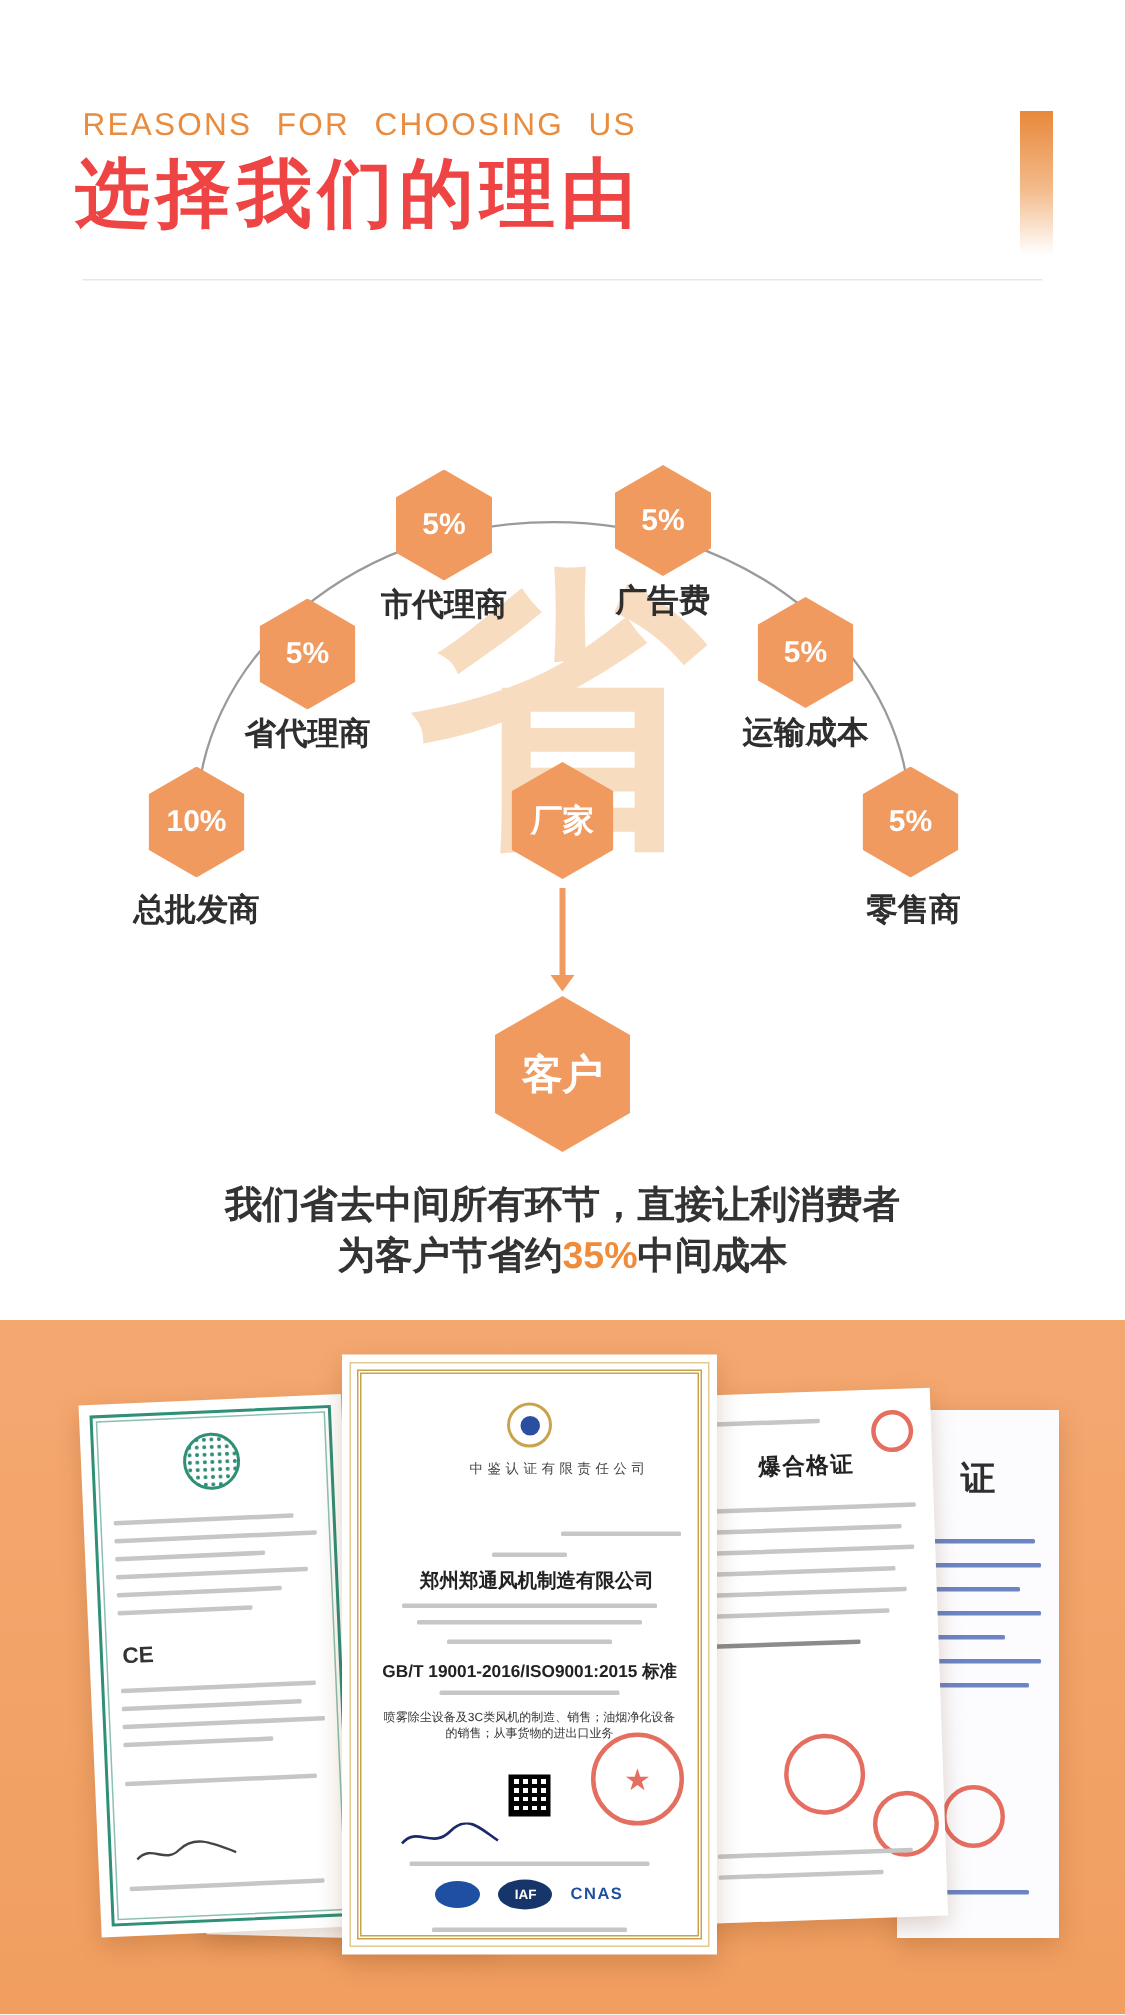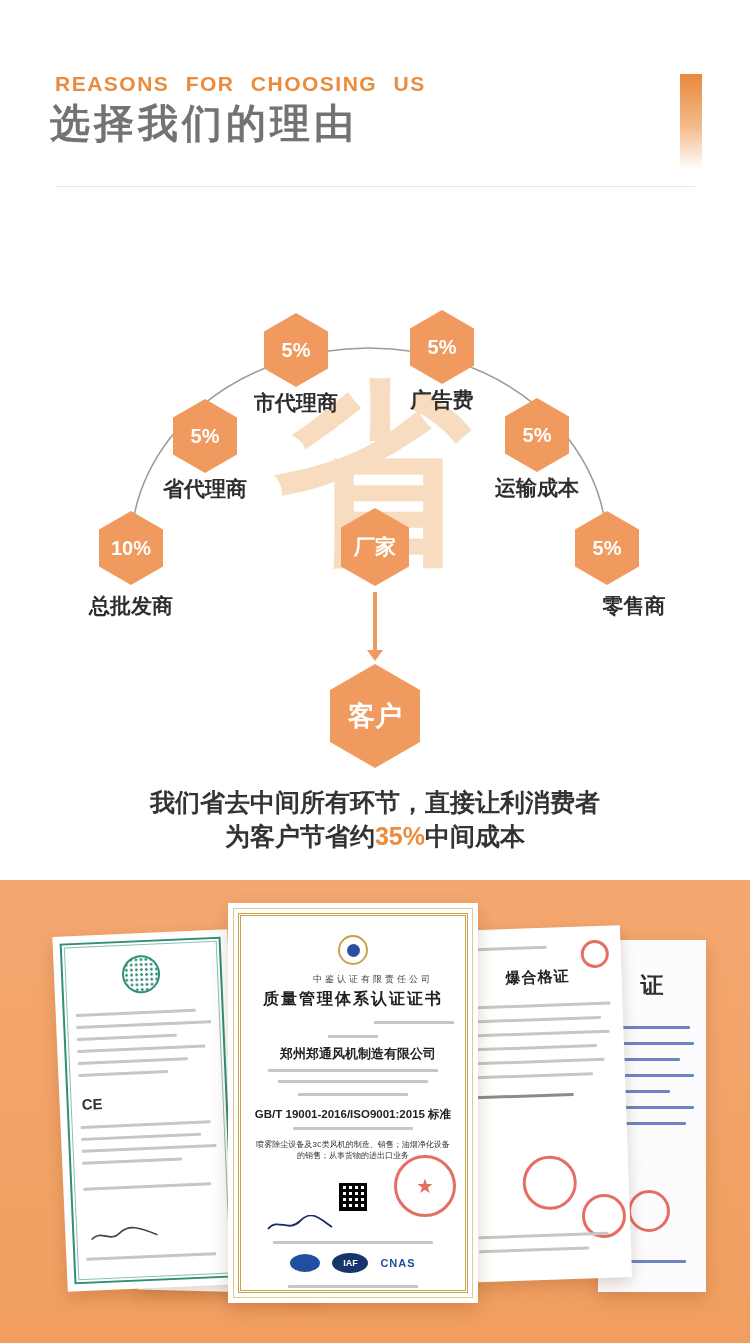--- a/index.html
+++ b/index.html
@@ -1,23 +1,23 @@
 <!DOCTYPE html>
 <html><head>
 <meta charset="utf-8">
 <style>
   * { margin:0; padding:0; box-sizing:border-box; }
   body { font-family:"Liberation Sans","DejaVu Sans",sans-serif; background:#fff; }
   .page { position:relative; width:750px; height:1343px; overflow:hidden; background:#fff; }
 
   
-  .eyebrow { position:absolute; left:55px; top:72px; font-size:21px; font-weight:bold;
+  .eyebrow { position:absolute; left:55px; top:72px; font-size:21px; font-weight:normal;
              color:#E98C3D; letter-spacing:1.5px; word-spacing:9px; }
-  .title   { position:absolute; left:50px; top:96px; font-size:40px; font-weight:900;
-             color:#737373; letter-spacing:4px; }
+  .title   { position:absolute; left:50px; top:96px; font-size:50px; font-weight:900;
+             color:#ef4444; letter-spacing:4px; }
   .grad-bar{ position:absolute; left:680px; top:74px; width:22px; height:96px;
              background:linear-gradient(180deg,#E8883B 0%,#F3BC8C 55%,rgba(255,255,255,0) 100%); }
   .divider { position:absolute; left:55px; right:55px; top:186px; height:1px; background:#E7E7E7; }
   .subtitle{ position:absolute; left:55px; top:198px; font-size:17px; color:#6E6E6E; }
 
   
   .watermark { position:absolute; left:272px; top:375px; width:200px; height:200px;
                font-size:196px; line-height:200px; text-align:center; font-weight:bold;
                color:#F8DCBF; z-index:1; }
   .arc-svg { position:absolute; left:0; top:300px; z-index:2; }
@@ -31,21 +31,21 @@
   .hx-n3 { left:410px; top:310px; }
   .hx-n4 { left:505px; top:398px; }
   .hx-n5 { left:575px; top:511px; }
   .node-label { position:absolute; width:140px; text-align:center; font-size:21px;
                 font-weight:bold; color:#2E2E2E; z-index:3; }
   .lb-n0 { left:61px;  top:592px; }
   .lb-n1 { left:135px; top:475px; }
   .lb-n2 { left:226px; top:389px; }
   .lb-n3 { left:372px; top:386px; }
   .lb-n4 { left:467px; top:474px; }
-  .lb-n5 { left:564px; top:592px;text-align:center; }
+  .lb-n5 { left:539px; top:592px;text-align:center; }
   .hex-factory { left:341px; top:508px; width:68px; height:78px; font-size:21px; }
   .arrow-line { position:absolute; left:373px; top:592px; width:4px; height:58px;
                 background:#F19A5F; z-index:3; }
   .arrow-head { position:absolute; left:367px; top:650px; width:0; height:0; z-index:3;
                 border-left:8px solid transparent; border-right:8px solid transparent;
                 border-top:11px solid #F19A5F; }
   .hex-customer { left:330px; top:664px; width:90px; height:104px; font-size:27px; }
   .caption1 { position:absolute; left:0; top:786px; width:750px; text-align:center;
               font-size:25px; font-weight:bold; color:#333; }
   .caption2 { position:absolute; left:0; top:820px; width:750px; text-align:center;
@@ -85,21 +85,21 @@
   .emblem-gold .dot { width:13px; height:13px; border-radius:50%; background:#2B4FA0; }
   .issuer { position:absolute; left:0; top:70px; width:250px; text-align:center;
             font-size:9px; letter-spacing:3px; color:#444;margin-left:20px; }
   .cert-title { position:absolute; left:0; top:86px; width:250px; text-align:center;
                 font-size:16px; font-weight:bold; color:#1E1E1E; letter-spacing:2px; }
   .company { position:absolute; left:0; top:142px; width:260px; text-align:center;
              font-size:13px; font-weight:bold; color:#222; }
   .standard { position:absolute; left:0; top:204px; width:250px; text-align:center;
               font-size:11.5px; font-weight:bold; color:#222; }
   .scope { position:absolute; left:25px; top:236px; width:200px; text-align:center;
-           font-size:8px; line-height:11px; color:#333;font-family:Liberation Mono, monospace; }
+           font-size:8px; line-height:11px; color:#333; }
   .qr { position:absolute; left:111px; top:280px; width:28px; height:28px; border:1px solid #000;
         background:
           repeating-linear-gradient(90deg,#000 0 3px,transparent 3px 6px),
           repeating-linear-gradient(0deg,#000 0 3px,#fff 3px 6px); }
   .seal { position:absolute; border-radius:50%; border:3px solid #E05545; opacity:.85;
           display:flex; align-items:center; justify-content:center; color:#E05545; }
   .seal-center { right:22px; top:252px; width:62px; height:62px; font-size:20px; }
   .logo-row { position:absolute; left:0; top:350px; width:250px; display:flex; gap:12px;
               align-items:center; justify-content:center; }
   .oval-blue { width:30px; height:18px; border-radius:50%; background:#1F4FA0; }
@@ -206,21 +206,20 @@
       <div class="red-stamp-square"></div>
     </div>
 
     <div class="cert cert-center">
       <div class="frame-gold-outer"></div>
       <div class="frame-gold-inner"></div>
       <div class="emblem-gold">
           <div class="dot"></div>
         </div>
       <div class="issuer">中鉴认证有限责任公司</div>
-      <div class="cert-title">质量管理体系认证证书</div>
       <div class="bar" style="right:24px;top:118px;width:80px;"></div>
       <div class="bar" style="left:100px;top:132px;width:50px;"></div>
       <div class="company">郑州郑通风机制造有限公司</div>
       <div class="bar" style="left:40px;top:166px;width:170px;"></div>
       <div class="bar" style="left:50px;top:177px;width:150px;"></div>
       <div class="bar" style="left:70px;top:190px;width:110px;"></div>
       <div class="standard">GB/T 19001-2016/ISO9001:2015 标准</div>
       <div class="bar" style="left:65px;top:224px;width:120px;"></div>
       <div class="scope">喷雾除尘设备及3C类风机的制造、销售；油烟净化设备的销售；从事货物的进出口业务</div>
       <div class="qr"></div>

